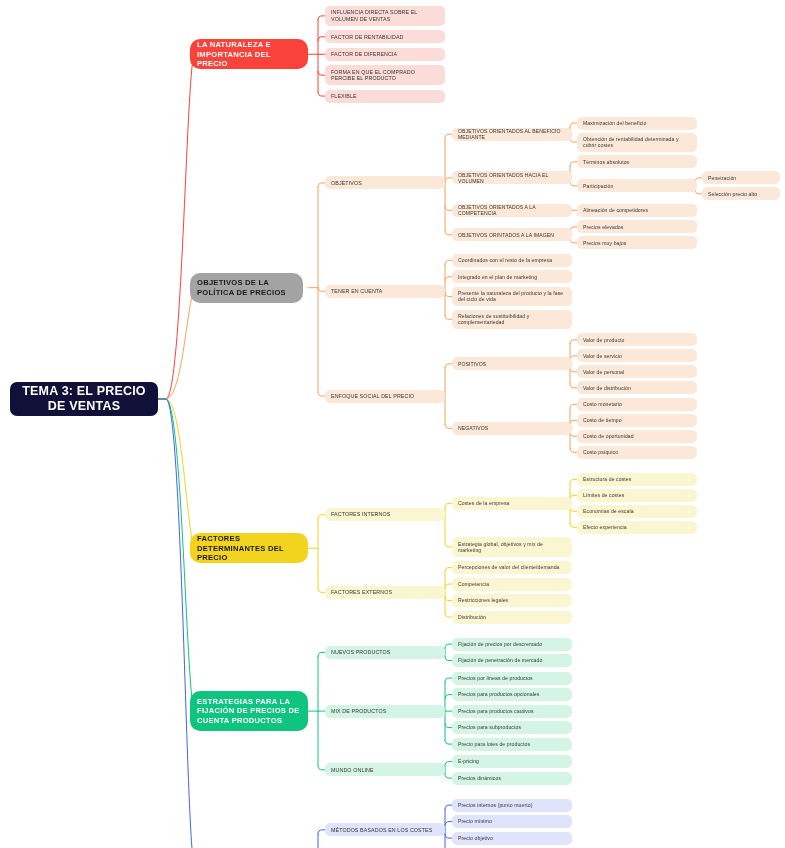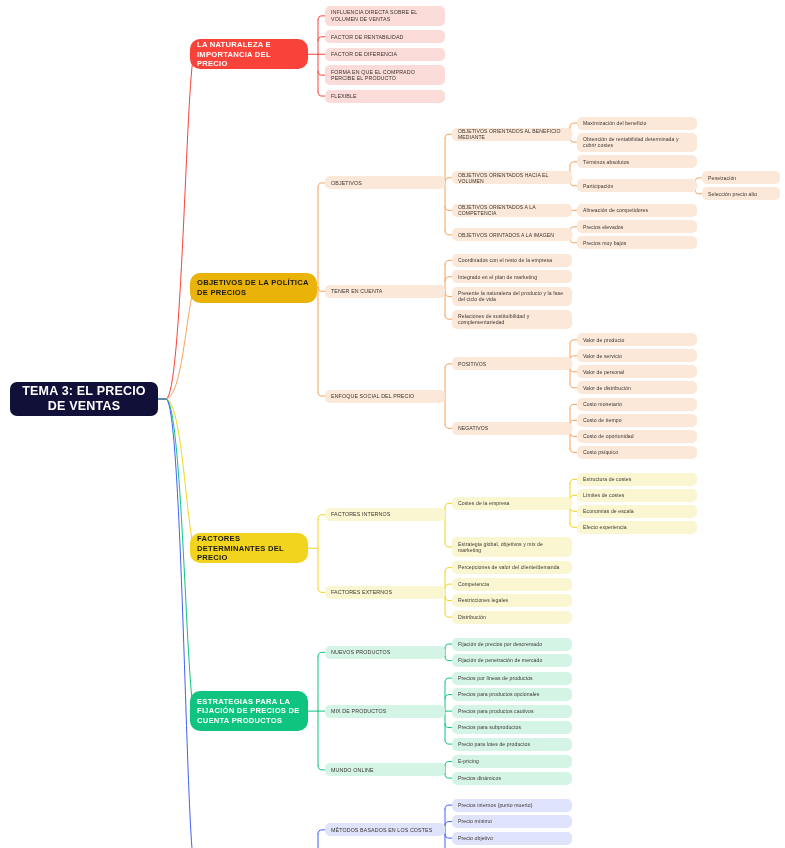--- a/index.html
+++ b/index.html
@@ -221,21 +221,21 @@
       </div>
       <div class="node sub" style="left: 325px; top: 47.78px; width: 120px; height: 13px; background: rgb(251, 220, 217);">
         <span>FACTOR DE DIFERENCIA</span>
       </div>
       <div class="node sub" style="left: 325px; top: 65.28px; width: 120px; height: 19.78px; background: rgb(251, 220, 217);">
         <span>FORMA EN QUE EL COMPRADO PERCIBE EL PRODUCTO</span>
       </div>
       <div class="node sub" style="left: 325px; top: 89.56px; width: 120px; height: 13px; background: rgb(251, 220, 217);">
         <span>FLEXIBLE</span>
       </div>
-      <div class="node branch dark-text" style="left: 190px; top: 272.82px; width: 127px; height: 29.76px; background: #eab308; color: rgb(26, 26, 26);">
+      <div class="node branch dark-text" style="left: 190px; top: 272.82px; width: 113px; height: 29.76px; background: #a3a3a3; color: rgb(26, 26, 26);">
         <span>OBJETIVOS DE LA POLÍTICA DE PRECIOS</span>
       </div>
       <div class="node sub" style="left: 325px; top: 176.44px; width: 120px; height: 13px; background: rgb(251, 232, 216);">
         <span>OBJETIVOS</span>
       </div>
       <div class="node leaf" style="left: 452px; top: 127.69px; width: 120px; height: 13px; background: rgb(251, 232, 216);">
         <span>OBJETIVOS ORIENTADOS AL BENEFICIO MEDIANTE</span>
       </div>
       <div class="node leaf" style="left: 577px; top: 116.56px; width: 120px; height: 13px; background: rgb(251, 232, 216);">
         <span>Maximización del beneficio</span>

